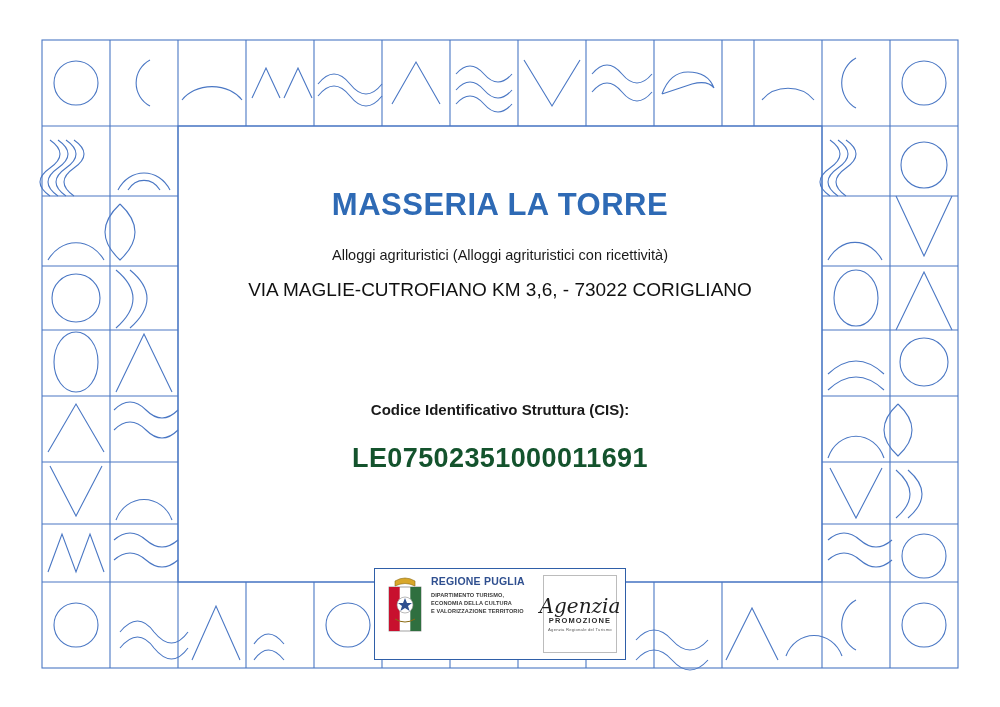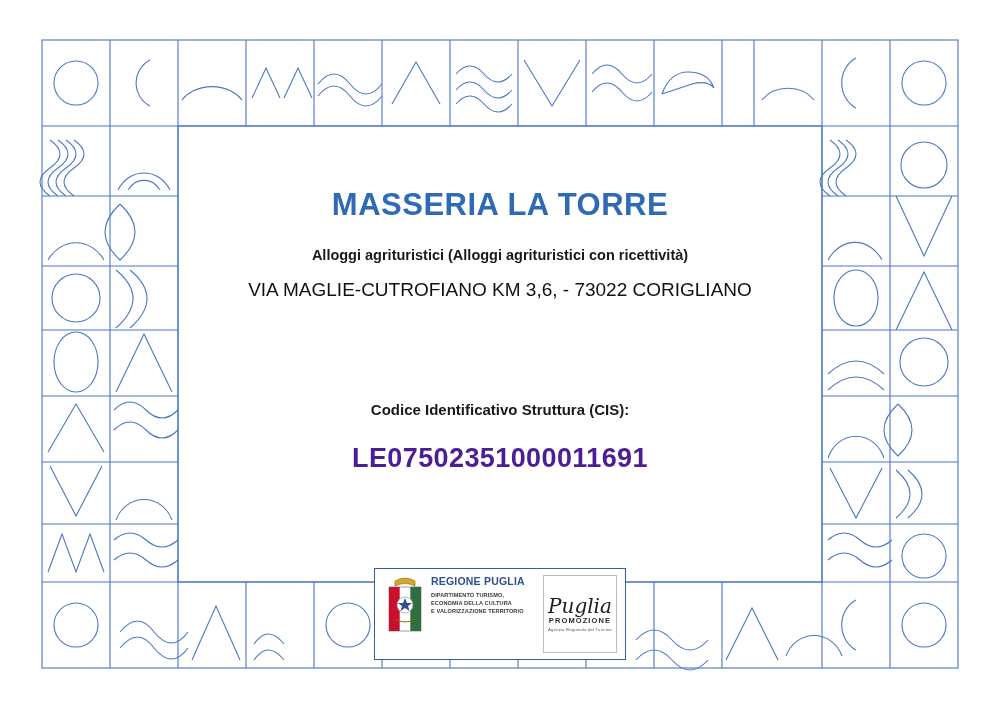--- a/index.html
+++ b/index.html
@@ -47,41 +47,41 @@
     font-size: 31px;
     font-weight: bold;
     color: #2e6ab5;
     letter-spacing: 0.5px;
     line-height: 1.1;
   }
   .subtitle {
     margin-top: 25px;
     font-size: 14.5px;
     color: #1a1a1a;
-    font-weight: bold;
+    font-weight: normal;
     text-align: center;
   }
   .address {
     margin-top: 16px;
     font-size: 19px;
     font-weight: normal;
     color: #111111;
     white-space: nowrap;
   }
   .cis-label {
     margin-top: 100px;
     font-size: 15px;
     color: #1a1a1a;
     font-weight: bold;
   }
   .cis-code {
     margin-top: 25px;
     font-size: 27px;
     font-weight: bold;
-    color: #4c1d95;
+    color: #14532d;
     letter-spacing: 0.4px;
   }
 
   
   .logo-plate {
     position: absolute;
     left: 374px;
     top: 568px;
     width: 252px;
     height: 92px;
@@ -337,19 +337,19 @@
     </div>
     <div class="regione-text">
       <div class="regione-title">REGIONE PUGLIA</div>
       <div class="regione-sub">
         <div>DIPARTIMENTO TURISMO,</div>
         <div>ECONOMIA DELLA CULTURA</div>
         <div>E VALORIZZAZIONE TERRITORIO</div>
       </div>
     </div>
     <div class="puglia-box">
-      <div class="puglia-script">Puglia</div>
+      <div class="puglia-script">Agenzia</div>
       <div class="puglia-promo">PROMOZIONE</div>
       <div class="puglia-agency">Agenzia Regionale del Turismo</div>
     </div>
   </div>
 
 </div>
 
 </body></html>

